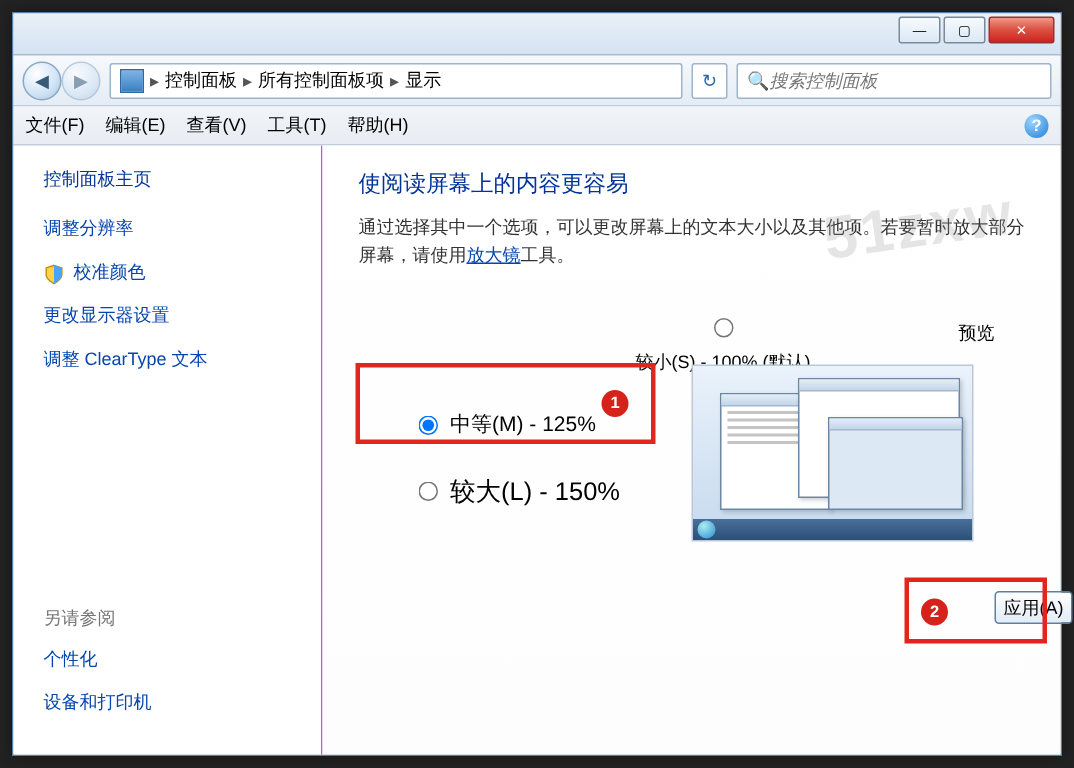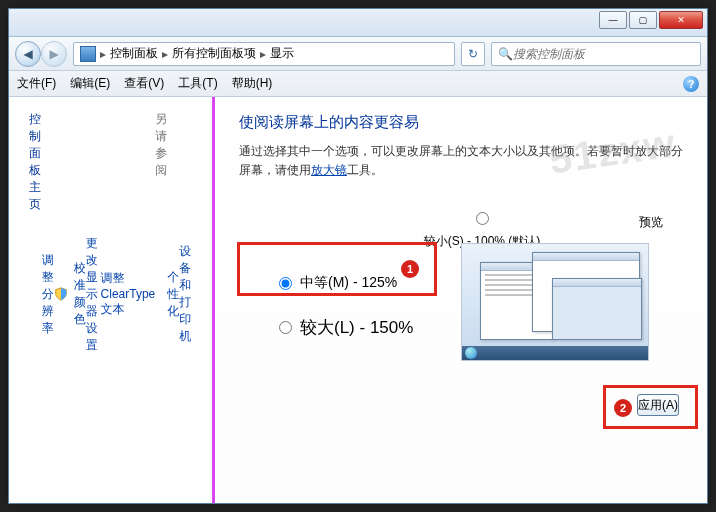--- a/index.html
+++ b/index.html
@@ -17,23 +17,23 @@
   .addr .cp-icon { width: 16px; height: 16px; background: linear-gradient(#7fb5e6,#3a7fc2); border: 1px solid #2a6aa8; }
   .addr .sep { color: #555; }
   .addr .crumb { cursor: pointer; }
   .refresh { width: 24px; height: 24px; border: 1px solid #9db5cc; background: #fff; display: flex; align-items: center; justify-content: center; color: #2a6aa8; border-radius: 2px; cursor: pointer; font-size: 12px; }
   .search { width: 210px; height: 24px; border: 1px solid #9db5cc; background: #fff; display: flex; align-items: center; padding: 0 6px; font-size: 12px; border-radius: 2px; }
   .search input { border: 0; outline: 0; flex: 1; font-size: 12px; font-style: italic; color: #3b82f6; }
   .menubar { height: 26px; background: linear-gradient(#f1f4f8,#e8edf3); border-bottom: 1px solid #c1cddb; display: flex; align-items: center; padding: 0 8px; gap: 14px; font-size: 12px; position: relative; }
   .menu-item { cursor: pointer; }
   .help-icon { position: absolute; right: 8px; width: 16px; height: 16px; border-radius: 50%; background: radial-gradient(circle at 35% 30%,#9fd4ff,#1e7ed6); color: #fff; font-size: 11px; font-weight: bold; display: flex; align-items: center; justify-content: center; cursor: pointer; }
   .body { display: flex; height: calc(100% - 88px); }
-  .sidebar { width: 206px; background: #fff; border-right: 3px solid #d946ef; padding: 14px 20px; font-size: 12px; display: flex; }
+  .sidebar { width: 206px; background: #fff; border-right: 1px solid #d946ef; padding: 14px 20px; font-size: 12px; display: flex; flex-direction: column; }
   .cp-home { color: #003399; margin-bottom: 16px; cursor: pointer; }
-  .side-link { color: #0645ad; margin-bottom: 12px; cursor: pointer; display: flex; align-items: center; gap: 6px; }
+  .side-link { color: #0645ad; margin-bottom: 12px; cursor: pointer; display: flex; align-items: flex-end; gap: 6px; }
   .side-link .shield { width: 14px; height: 14px; }
   .side-link .shield svg { width: 14px; height: 14px; }
   .spacer { flex: 1; }
   .see-also { color: #777; margin-bottom: 10px; }
   .main { flex: 1; padding: 16px 22px 0 24px; font-size: 12px; position: relative; background: linear-gradient(#fff,#fdfdfe); }
   .h1 { color: #003399; font-size: 15px; margin-bottom: 10px; }
   .desc { color: #333; line-height: 1.6; margin-bottom: 32px; }
   .desc a { color: #0645ad; text-decoration: underline; cursor: pointer; }
   .options { position: relative; }
   .opt-row { display: flex; align-items: center; gap: 8px; margin-bottom: 24px; }
@@ -45,21 +45,21 @@
   .preview-box .pwin .ptitle { height: 8px; background: linear-gradient(#e4edf7,#c4d6ea); border-bottom: 1px solid #a5b8cc; }
   .preview-box .pwin .pline { height: 2px; background: #c4c4c4; margin: 3px 4px; }
   .preview-box .taskbar { position: absolute; left: 0; right: 0; bottom: 0; height: 14px; background: linear-gradient(#4a6f98,#2a507a); }
   .preview-box .start { position: absolute; left: 3px; bottom: 1px; width: 12px; height: 12px; border-radius: 50%; background: radial-gradient(circle at 35% 30%,#aee,#2a8ad6); }
   .red-box { position: absolute; border: 3px solid #e1261c; pointer-events: none; }
   .red-box.r1 { left: 228px; top: 233px; width: 200px; height: 54px; }
   .red-box.r2 { left: 594px; top: 376px; width: 95px; height: 44px; }
   .badge { position: absolute; width: 18px; height: 18px; border-radius: 50%; background: #d5221a; color: #fff; font-size: 11px; font-weight: bold; display: flex; align-items: center; justify-content: center; z-index: 5; }
   .badge.b1 { left: 392px; top: 251px; }
   .badge.b2 { left: 605px; top: 390px; }
-  .apply { position: absolute; left: 628px; top: 385px; width: 42px; height: 22px; border: 1px solid #5a7fa0; border-radius: 3px; background: linear-gradient(#fefefe,#e3ecf5); font-size: 12px; cursor: pointer; }
+  .apply { position: absolute; left: 654px; top: 385px; width: 52px; height: 22px; border: 1px solid #5a7fa0; border-radius: 3px; background: linear-gradient(#fefefe,#e3ecf5); font-size: 12px; cursor: pointer; }
   .watermark { position: absolute; right: 30px; top: 120px; color: rgba(150,150,150,.25); font-size: 40px; font-weight: bold; transform: rotate(-8deg); pointer-events: none; letter-spacing: 2px; }
 </style>
 </head>
 <body>
 
 <div class="window">
 
   <div class="titlebar">
     <div class="win-btns">
       <div class="win-btn">—</div>

